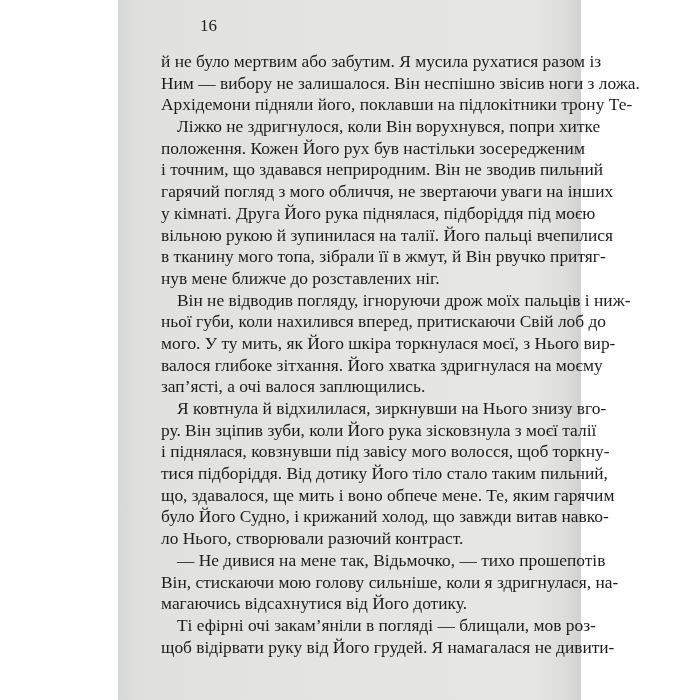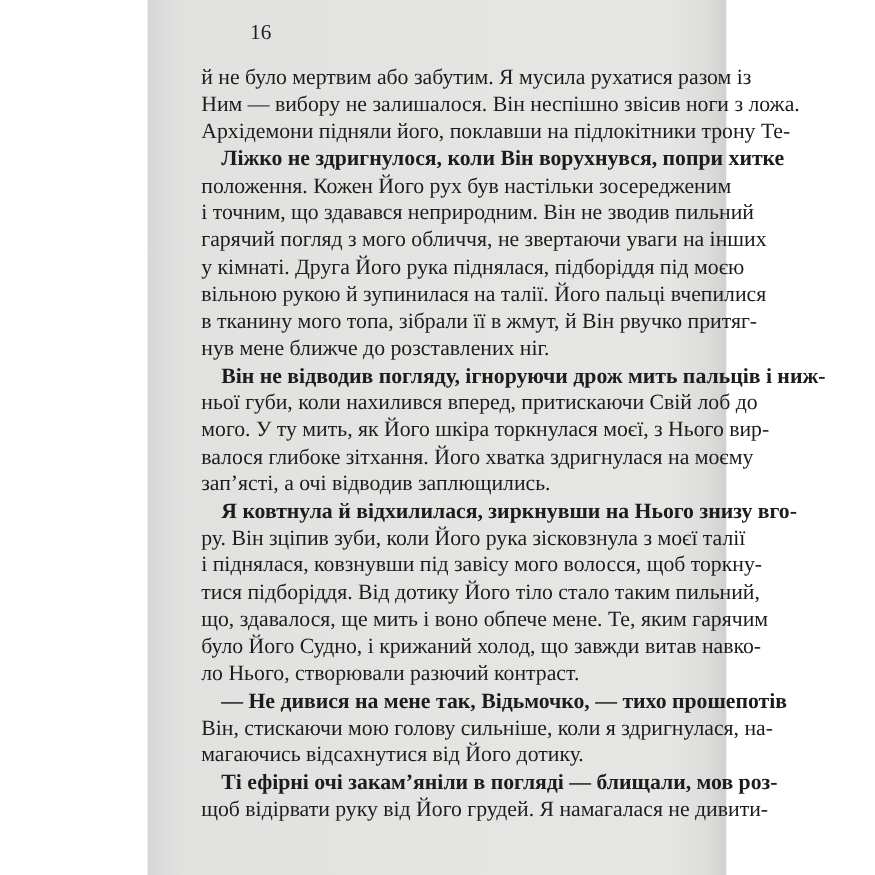--- a/index.html
+++ b/index.html
@@ -18,21 +18,21 @@
   .text-block {
     position: absolute; left: 43px; top: 51px; width: 385px;
     font-family: "Liberation Serif", serif; font-size: 17.4px; line-height: 21.7px;
     color: #1c1c1c; text-align: justify;
   }
   .line {
     display: block; white-space: nowrap; text-align-last: justify; text-align: justify;
     height: 21.7px;
   }
   .line.last { text-align-last: left; }
-  .line.indent { padding-left: 16px; font-weight: bold; }
+  .line.indent { padding-left: 16px; }
 </style>
 </head>
 <body>
 
 <div class="page">
   <div class="page-number">16</div>
   <div class="text-block" id="text-block">
       <div>
         <span class="line">й не було мертвим або забутим. Я мусила рухатися разом із</span>
         <span class="line">Ним — вибору не залишалося. Він неспішно звісив ноги з ложа.</span>
@@ -42,25 +42,25 @@
         <span class="line indent">Ліжко не здригнулося, коли Він ворухнувся, попри хитке</span>
         <span class="line">положення. Кожен Його рух був настільки зосередженим</span>
         <span class="line">і точним, що здавався неприродним. Він не зводив пильний</span>
         <span class="line">гарячий погляд з мого обличчя, не звертаючи уваги на інших</span>
         <span class="line">у кімнаті. Друга Його рука піднялася, підборіддя під моєю</span>
         <span class="line">вільною рукою й зупинилася на талії. Його пальці вчепилися</span>
         <span class="line">в тканину мого топа, зібрали її в жмут, й Він рвучко притяг-</span>
         <span class="line last">нув мене ближче до розставлених ніг.</span>
       </div>
       <div>
-        <span class="line indent">Він не відводив погляду, ігноруючи дрож мить пальців і ниж-</span>
+        <span class="line indent">Він не відводив погляду, ігноруючи дрож моїх пальців і ниж-</span>
         <span class="line">ньої губи, коли нахилився вперед, притискаючи Свій лоб до</span>
         <span class="line">мого. У ту мить, як Його шкіра торкнулася моєї, з Нього вир-</span>
         <span class="line">валося глибоке зітхання. Його хватка здригнулася на моєму</span>
-        <span class="line last">зап’ясті, а очі відводив заплющились.</span>
+        <span class="line last">зап’ясті, а очі валося заплющились.</span>
       </div>
       <div>
         <span class="line indent">Я ковтнула й відхилилася, зиркнувши на Нього знизу вго-</span>
         <span class="line">ру. Він зціпив зуби, коли Його рука зісковзнула з моєї талії</span>
         <span class="line">і піднялася, ковзнувши під завісу мого волосся, щоб торкну-</span>
         <span class="line">тися підборіддя. Від дотику Його тіло стало таким пильний,</span>
         <span class="line">що, здавалося, ще мить і воно обпече мене. Те, яким гарячим</span>
         <span class="line">було Його Судно, і крижаний холод, що завжди витав навко-</span>
         <span class="line last">ло Нього, створювали разючий контраст.</span>
       </div>

